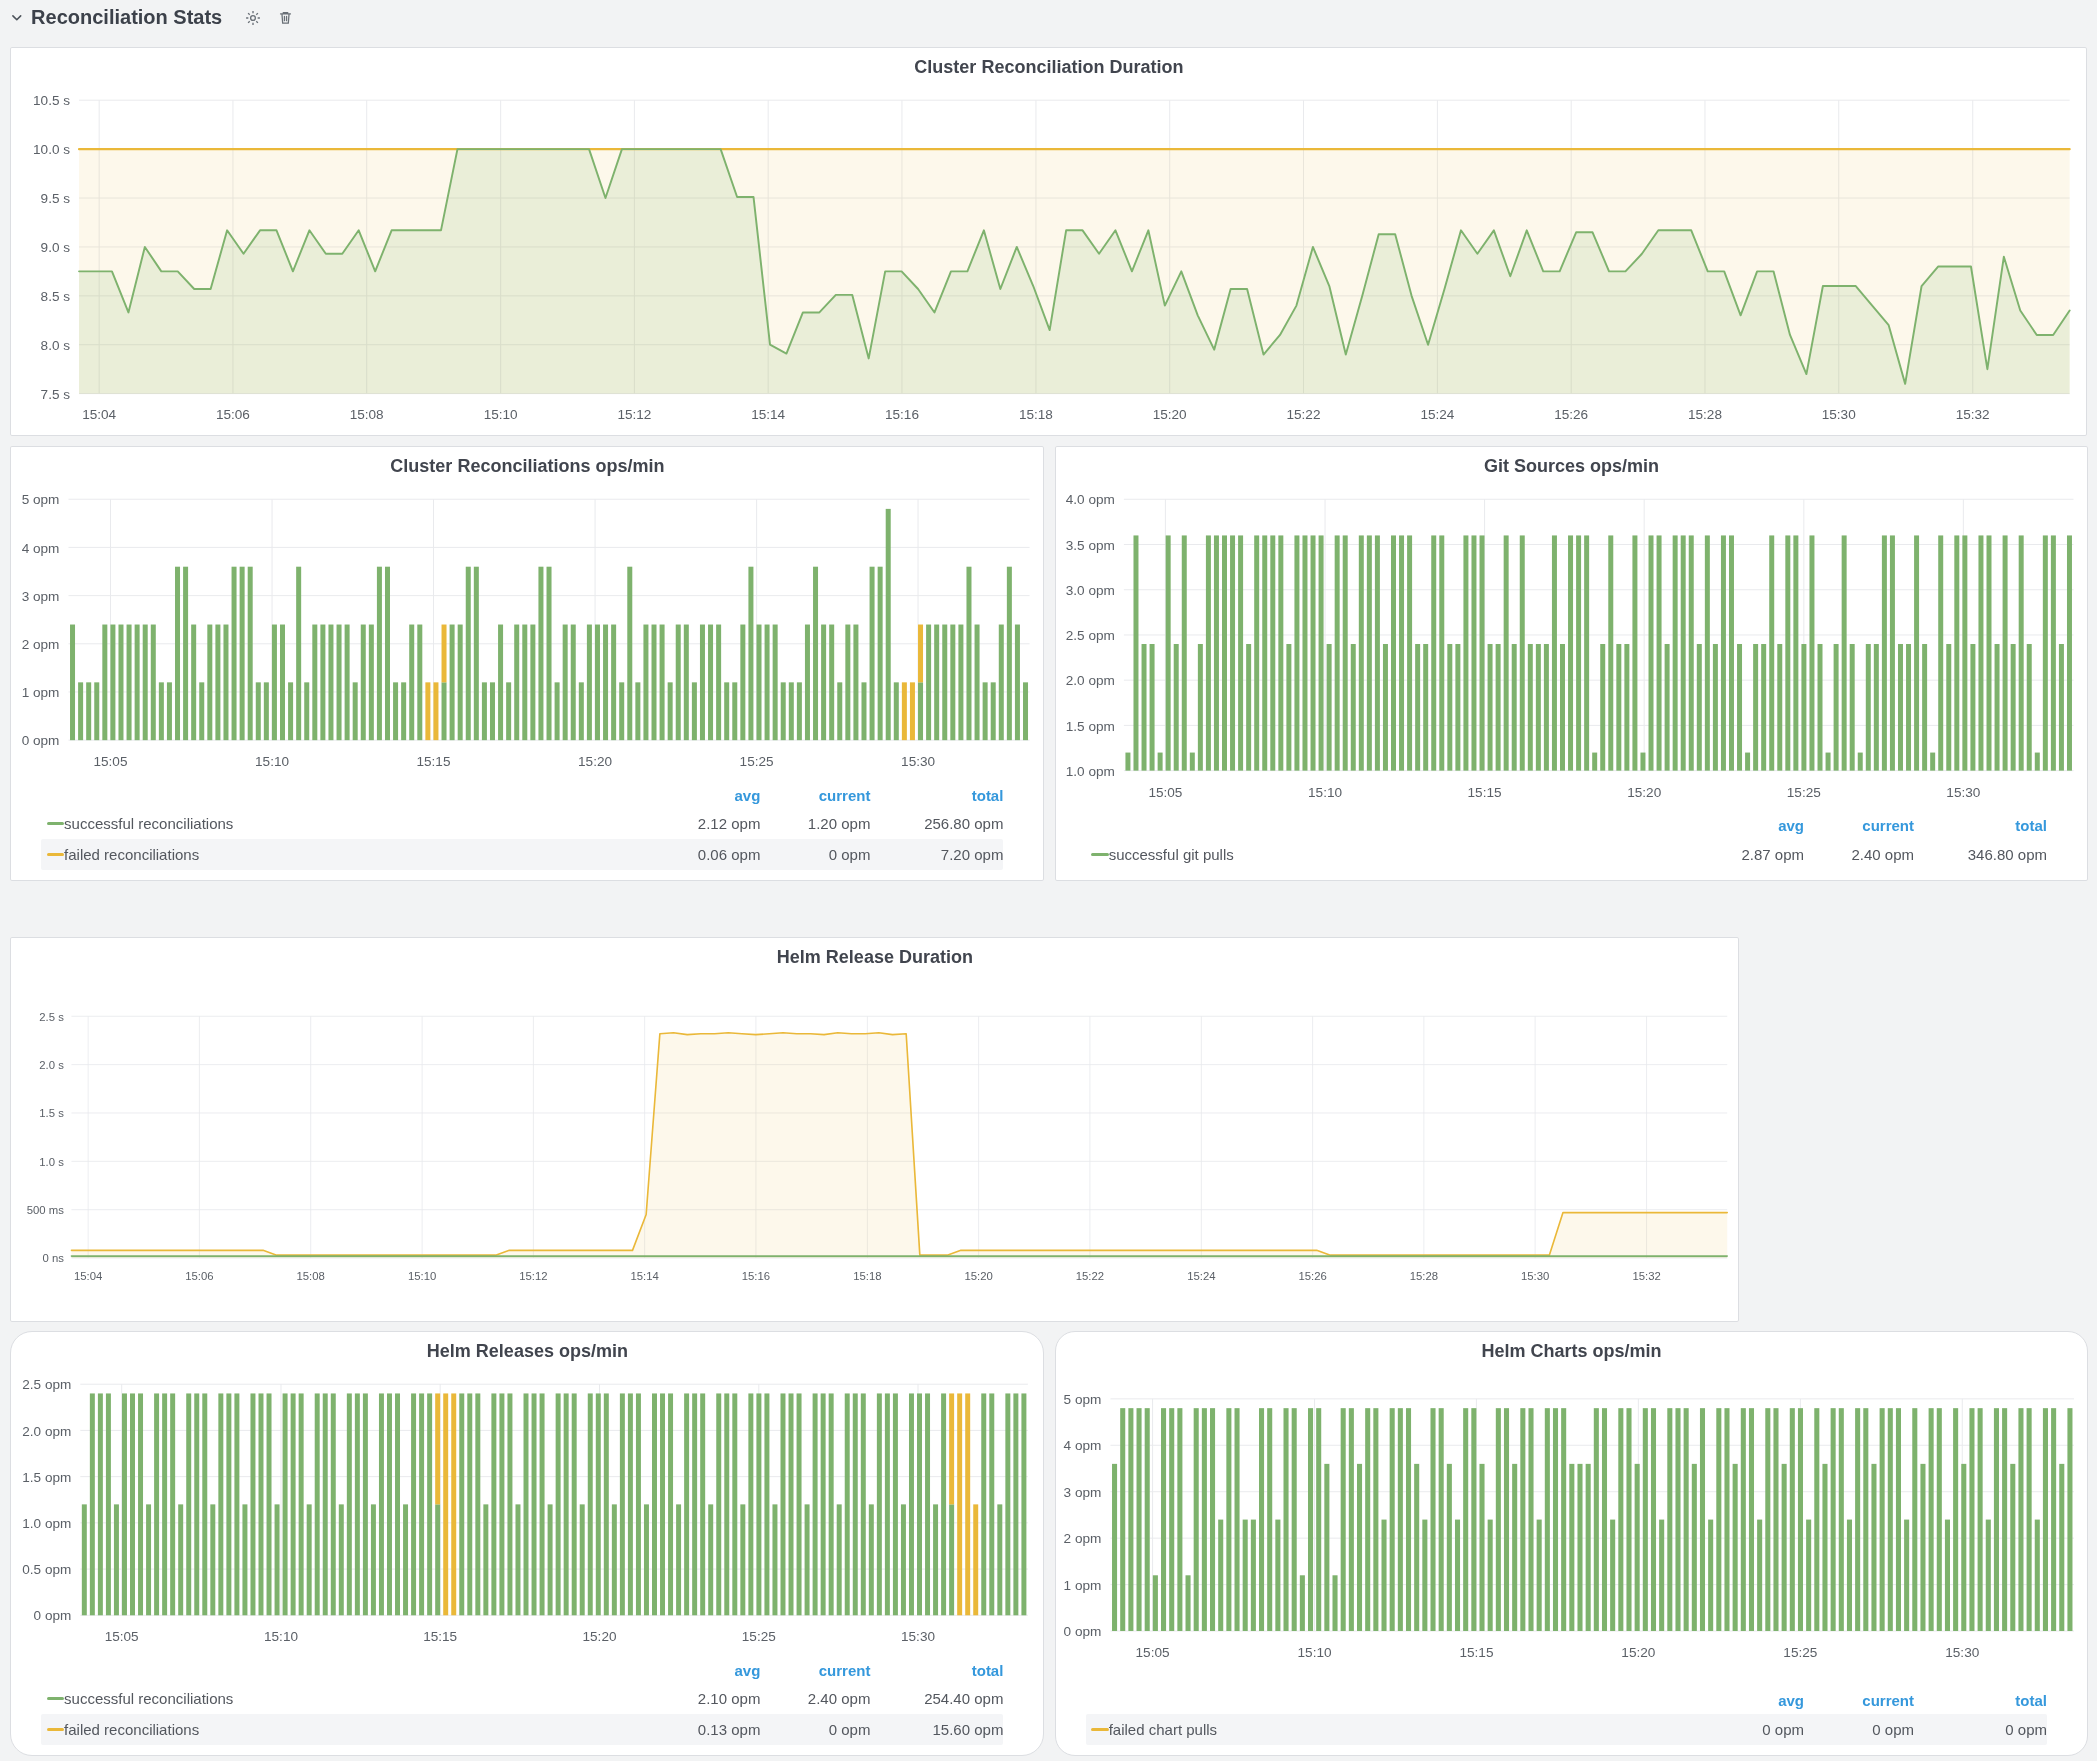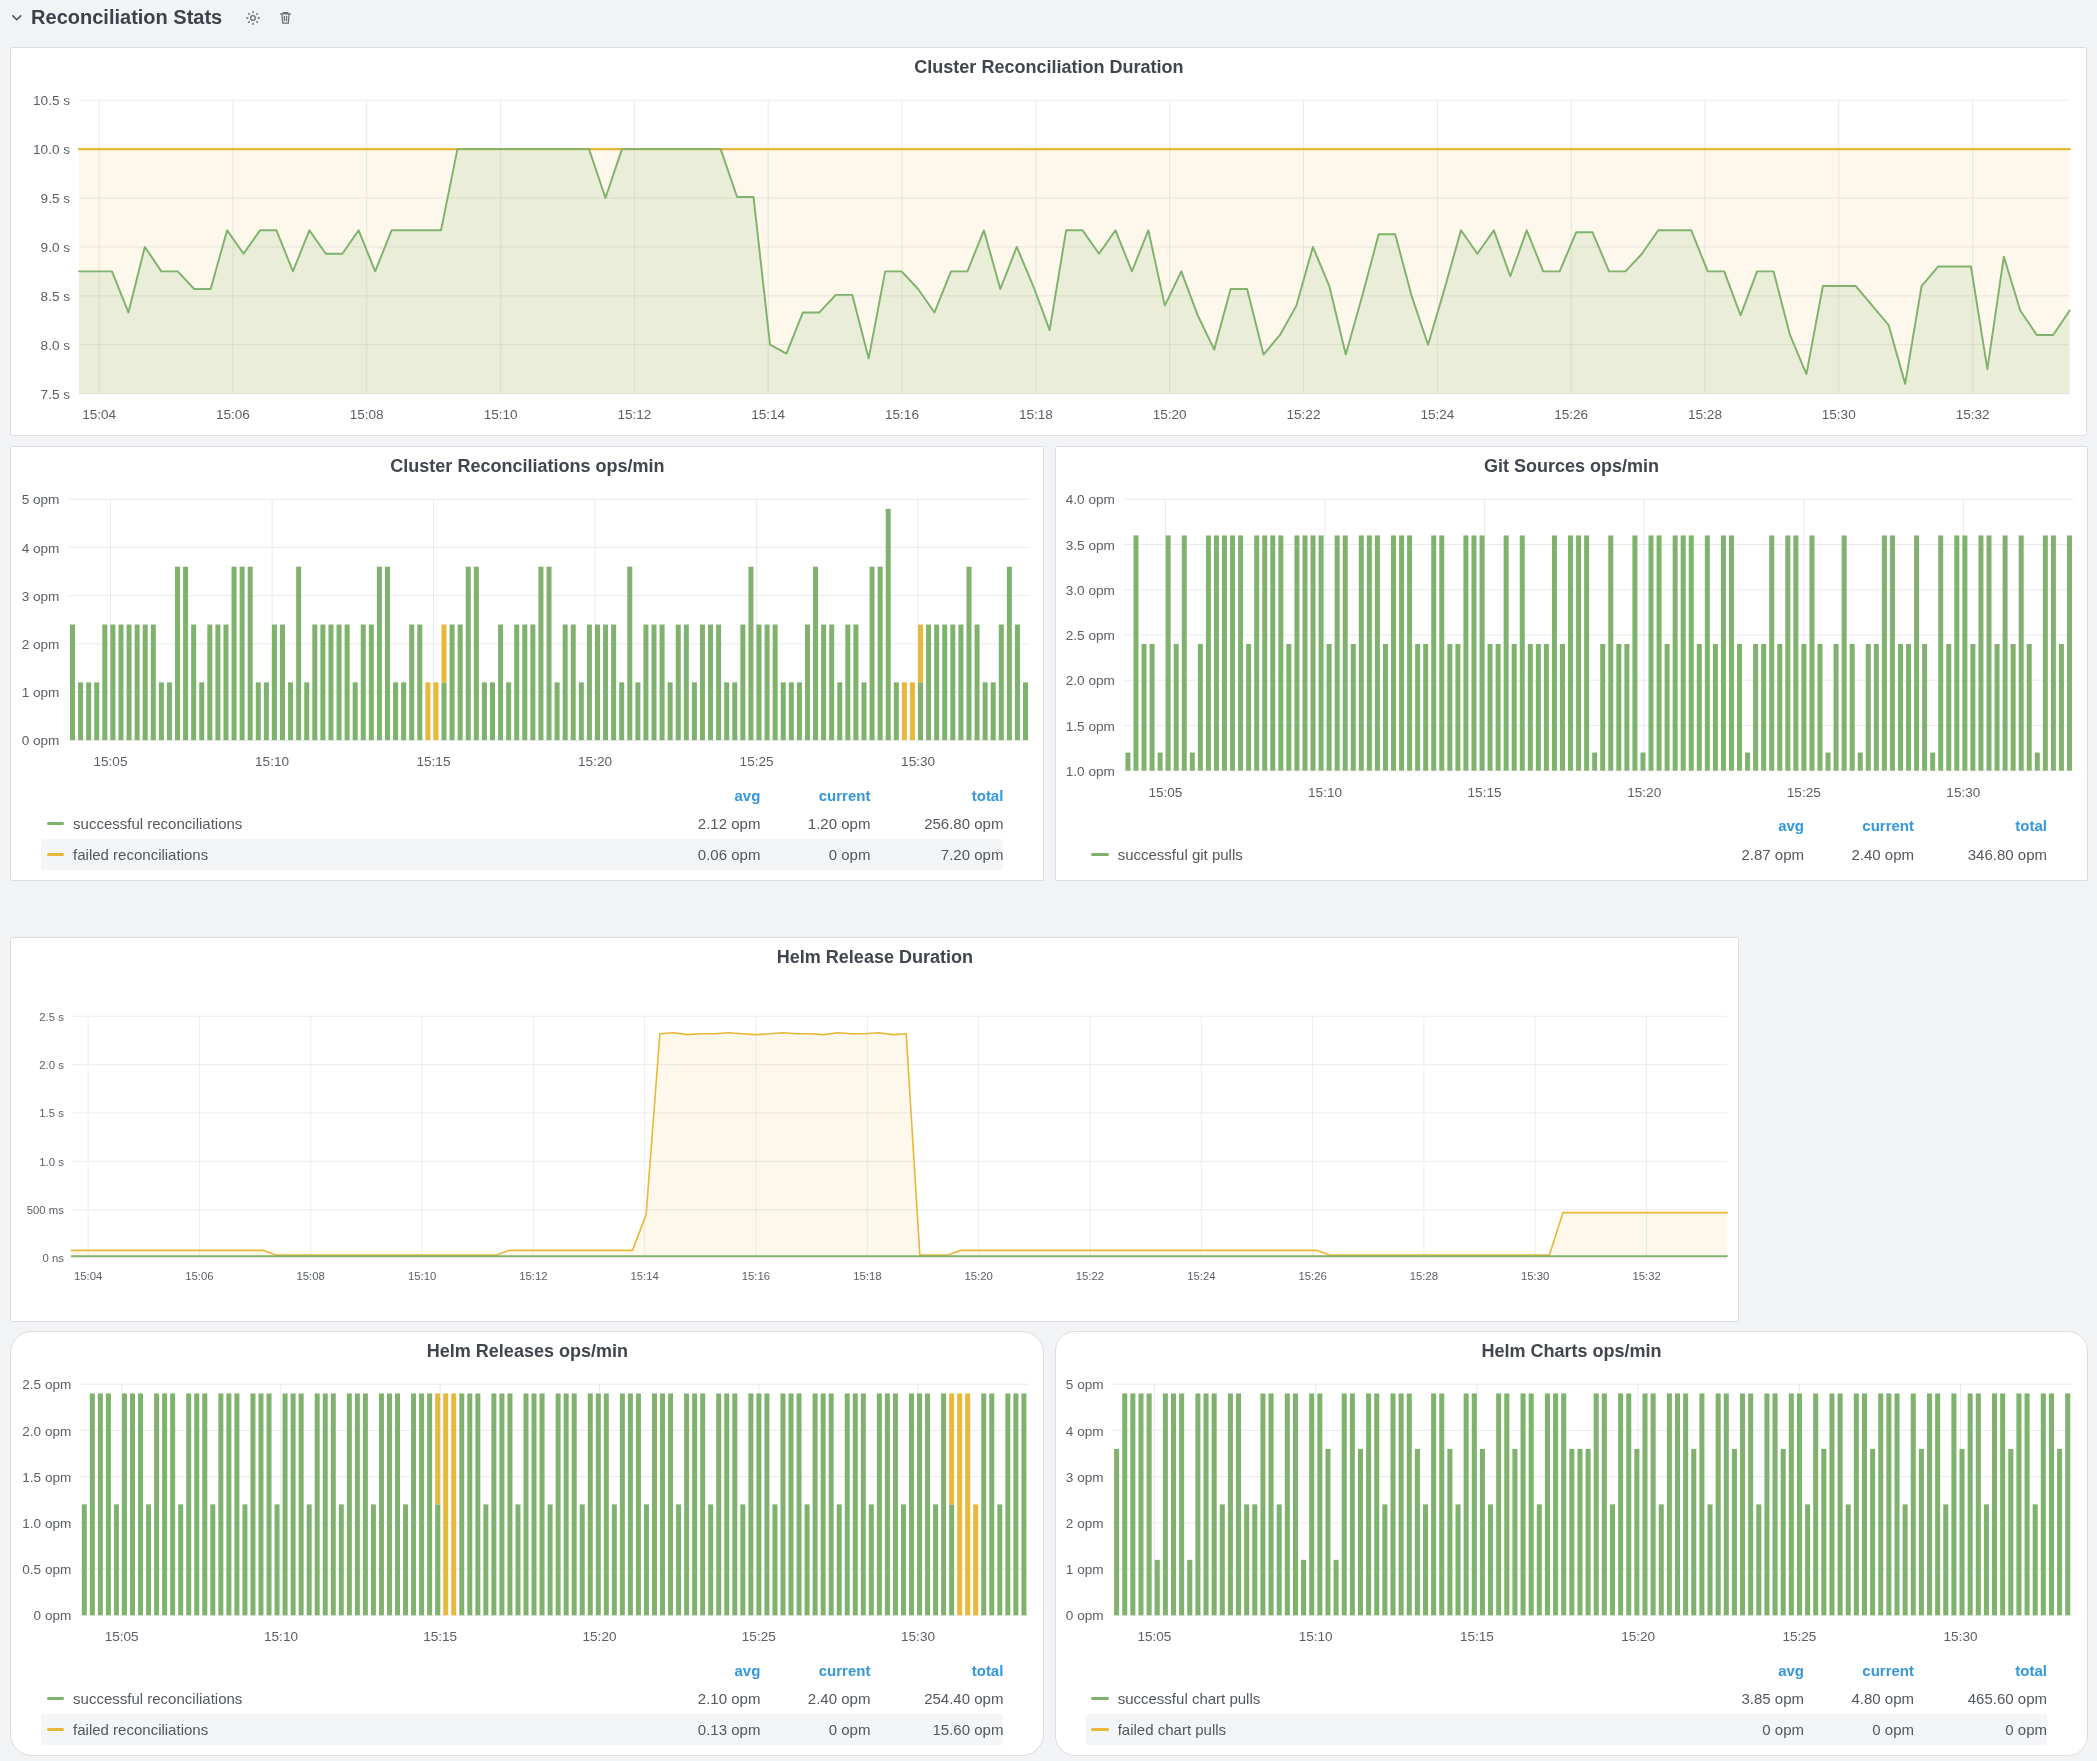--- a/index.html
+++ b/index.html
@@ -18,21 +18,21 @@
   #p3{left:10.4px;top:937px;width:1729px;height:385px;}
   #p4{left:10.4px;top:1331px;width:1034px;height:425px;border-radius:22px;}
   #p5{left:1055px;top:1331px;width:1033px;height:425px;border-radius:20px;}
   .panel-title{height:38px;flex:0 0 auto;display:flex;align-items:center;justify-content:center;
                font-size:18px;font-weight:600;color:#41454e;cursor:pointer;}
   svg.plot{flex:1 1 auto;width:100%;display:block;}
   .legend{flex:0 0 auto;margin-top:auto;padding:0 40px 10.4px 30px;font-size:15px;color:#53575e;}
   .legend-head{display:flex;align-items:center;height:27px;font-weight:bold;color:#3598dc;}
   .legend-row{display:flex;align-items:center;height:30.5px;border-radius:1.9px;}
   .legend-row.hl{background:#f4f5f7;}
-  .lg-name{flex:1;display:flex;align-items:center;gap:9px;padding-left:5.2px;}
+  .lg-name{flex:1;display:flex;align-items:center;padding-left:5.2px;}
   .lg-name a{color:#53575e;text-decoration:none;cursor:pointer;}
   .lg-col{width:110px;text-align:right;cursor:pointer;}
   .lg-col.v{cursor:default;}
   .lg-total{width:133px;}
   .dash{width:17.5px;height:3.2px;border-radius:1.9px;flex:0 0 auto;}
   .dash-green{background:#7EB26D;}
   .dash-yellow{background:#EAB839;}
 </style>
 </head>
 <body>
@@ -845,29 +845,20 @@
         <text x="1147.9759999999999" y="420" text-anchor="middle" fill="#5b6067" font-size="21px" font-family="Liberation Sans, sans-serif">15:25</text>
         <text x="1397.624" y="420" text-anchor="middle" fill="#5b6067" font-size="21px" font-family="Liberation Sans, sans-serif">15:30</text>
       </svg>
     <div class="legend">
       <div class="legend-head">
         <span class="lg-name"></span>
         <span class="lg-col">avg</span>
         <span class="lg-col">current</span>
         <span class="lg-col lg-total">total</span>
       </div>
-      <div class="legend-row">
-        <span class="lg-name">
-            <i class="dash dash-green"></i>
-            <a>successful chart pulls</a>
-          </span>
-        <span class="lg-col v">3.85 opm</span>
-        <span class="lg-col v">4.80 opm</span>
-        <span class="lg-col lg-total v">465.60 opm</span>
-      </div>
       <div class="legend-row hl">
         <span class="lg-name">
             <i class="dash dash-yellow"></i>
             <a>failed chart pulls</a>
           </span>
         <span class="lg-col v">0 opm</span>
         <span class="lg-col v">0 opm</span>
         <span class="lg-col lg-total v">0 opm</span>
       </div>
     </div>

